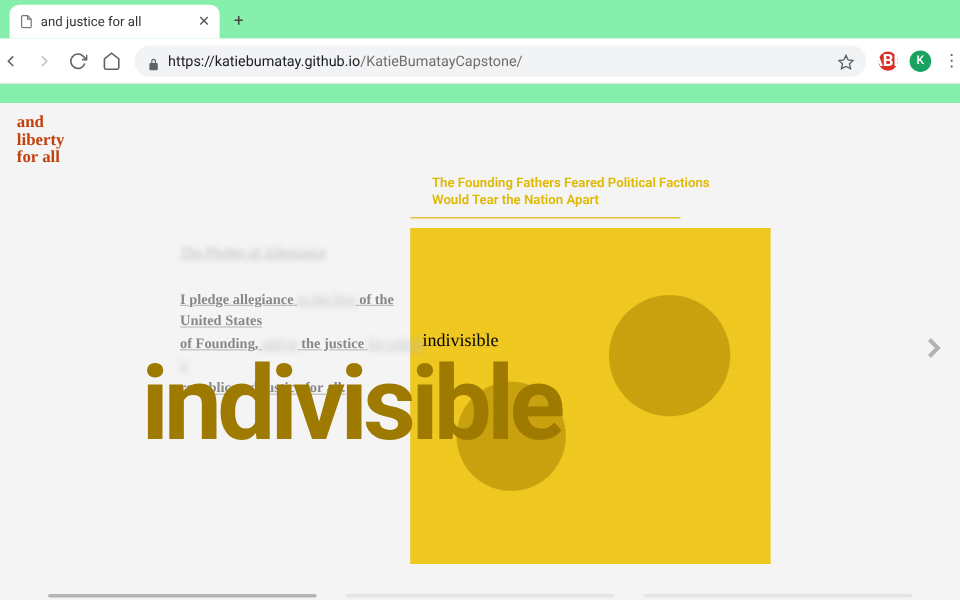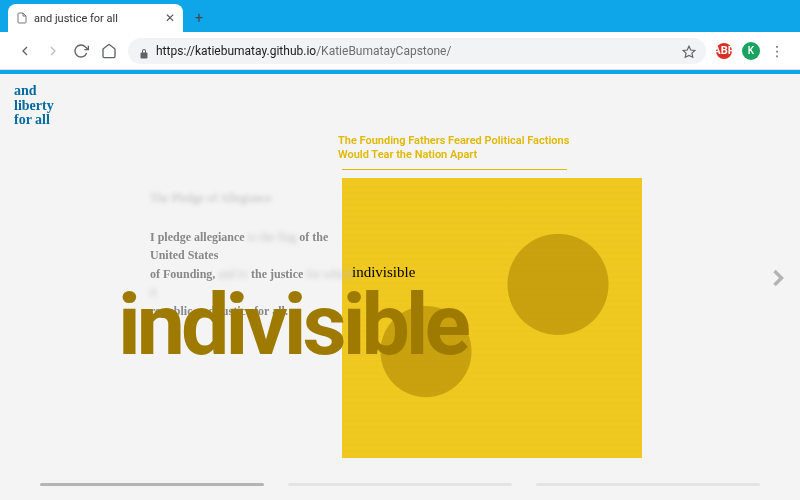--- a/index.html
+++ b/index.html
@@ -1,57 +1,57 @@
 <!DOCTYPE html>
 <html><head>
 <meta charset="utf-8">
 <style>
   * { margin: 0; padding: 0; box-sizing: border-box; }
   body { width: 800px; height: 500px; font-family: -apple-system, BlinkMacSystemFont, "Segoe UI", Roboto, sans-serif; background: #fff; overflow: hidden; }
 
   
-  .chrome { background: #0ea5e9; height: 74px; }
+  .chrome { background: #86efac; height: 86px; }
   .tab-row { display: flex; align-items: flex-end; height: 32px; padding-left: 8px; }
   .tab { background: #fff; height: 28px; width: 175px; border-radius: 8px 8px 0 0; display: flex; align-items: center; padding: 0 8px; font-size: 11px; color: #333; gap: 6px; }
   .tab .file-icn { width: 12px; height: 12px; }
   .tab .title { flex: 1; white-space: nowrap; overflow: hidden; text-overflow: ellipsis; }
   .tab .close { width: 10px; height: 10px; display: flex; align-items: center; justify-content: center; color: #555; font-size: 12px; }
   .newtab { width: 20px; height: 20px; display: flex; align-items: center; justify-content: center; color: #444; font-size: 14px; margin-left: 6px; margin-bottom: 4px; }
 
-  .addr-row { background: #fff; height: 38px; display: flex; align-items: center; padding: 0 16px; gap: 10px; border-bottom: 1px solid #e3e3e3; }
+  .addr-row { background: #fff; height: 38px; display: flex; align-items: center; padding: 0 0; gap: 10px; border-bottom: 1px solid #e3e3e3; }
   .navbtn { width: 18px; height: 18px; display: flex; align-items: center; justify-content: center; color: #5f6368; }
   .navbtn svg { width: 16px; height: 16px; }
   .addr-bar { flex: 1; background: #f1f3f4; border-radius: 14px; height: 26px; display: flex; align-items: center; padding: 0 10px; gap: 6px; }
   .lock { width: 12px; height: 12px; color: #5f6368; }
   .url { font-size: 12px; color: #202124; flex: 1; }
   .url .host { color: #202124; }
   .url .path { color: #6e6e6e; }
   .star { width: 14px; height: 14px; color: #5f6368; }
-  .ext { width: 16px; height: 16px; border-radius: 50%; background: #d93025; color: #fff; font-size: 11px; font-weight: bold; display: flex; align-items: center; justify-content: center; }
+  .ext { width: 16px; height: 16px; border-radius: 50%; background: #d93025; color: #fff; font-size: 14px; font-weight: bold; display: flex; align-items: center; justify-content: center; }
   .avatar { width: 18px; height: 18px; border-radius: 50%; background: #1aa260; color: #fff; font-size: 10px; font-weight: 500; display: flex; align-items: center; justify-content: center; }
   .menu3 { color: #5f6368; font-size: 14px; }
 
   
   .page { position: relative; width: 800px; height: 430px; background: #f4f4f4; overflow: hidden; }
-  .logo { position: absolute; top: 10px; left: 14px; font-family: Georgia, 'Times New Roman', serif; font-weight: bold; font-size: 14px; line-height: 1.05; color: #0369a1; }
+  .logo { position: absolute; top: 10px; left: 14px; font-family: Georgia, 'Times New Roman', serif; font-weight: bold; font-size: 14px; line-height: 1.05; color: #c2410c; }
 
-  .article-title { position: absolute; top: 60px; left: 338px; width: 240px; color: #e0b800; font-size: 11px; font-weight: 600; line-height: 1.3; }
+  .article-title { position: absolute; top: 60px; left: 360px; width: 240px; color: #e0b800; font-size: 11px; font-weight: 600; line-height: 1.3; }
   .rule { position: absolute; top: 95px; left: 342px; width: 225px; height: 1px; background: #e0b800; }
 
   .photo {
     position: absolute; top: 104px; left: 342px; width: 300px; height: 280px;
     background:
       radial-gradient(circle at 28% 62%, rgba(170,130,0,0.55) 0 45px, transparent 46px),
       radial-gradient(circle at 72% 38%, rgba(170,130,0,0.55) 0 50px, transparent 51px),
       linear-gradient(rgba(240,200,30,0.85), rgba(240,200,30,0.88)),
       repeating-linear-gradient(0deg, rgba(0,0,0,0.05) 0 2px, transparent 2px 6px);
     background-color: #e9c72e;
   }
 
-  .pledge-block { position: absolute; top: 115px; left: 150px; width: 210px; color: #bdbdbd; font-family: Georgia, serif; font-size: 12px; line-height: 1.55; filter: blur(0.6px); }
+  .pledge-block { position: absolute; top: 115px; left: 150px; width: 210px; color: #bdbdbd; font-family: Georgia, serif; font-size: 12px; line-height: 1.55; filter: blur(0.6px); text-decoration: underline; }
   .pledge-head { filter: blur(2px); }
   .pledge-block .blur { filter: blur(2.5px); opacity: 0.9; }
   .pledge-block b { color: #888; font-weight: bold; }
 
   .indivisible-small { position: absolute; top: 190px; left: 352px; font-family: Georgia, serif; font-size: 15px; color: #000; z-index: 3; }
 
   .big-word { position: absolute; top: 200px; left: 118px; font-size: 86px; font-weight: 700; letter-spacing: -4px; color: #9e7b00; z-index: 2; font-family: "Segoe UI", Roboto, sans-serif; }
 
   .next-arrow { position: absolute; right: 8px; top: 190px; color: #b3b3b3; }
   .next-arrow svg { width: 28px; height: 28px; }

